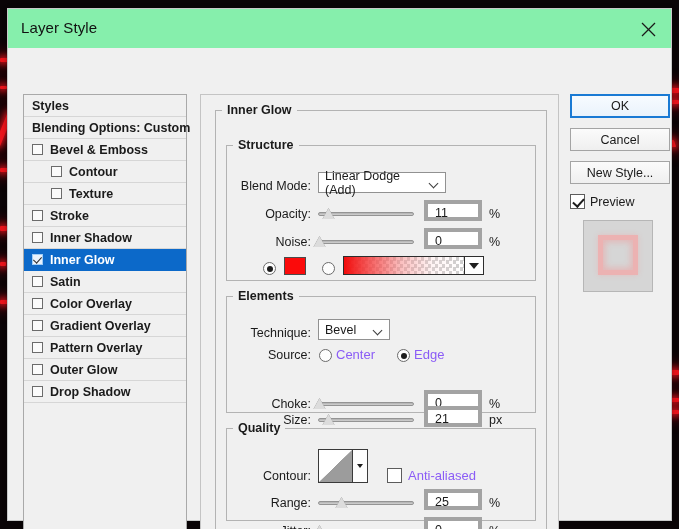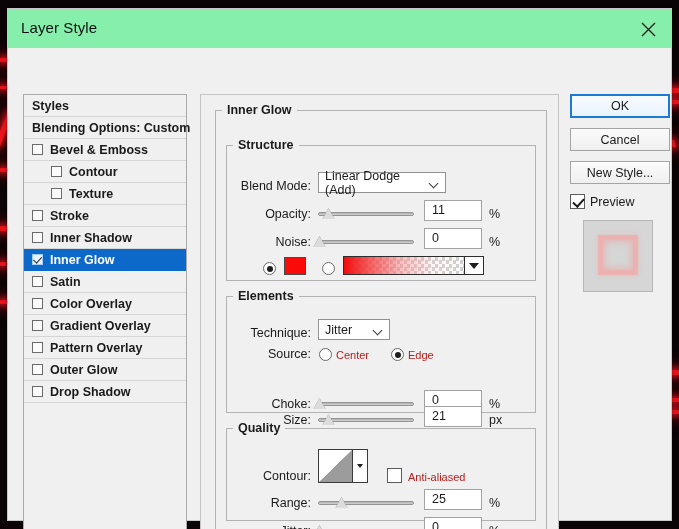--- a/index.html
+++ b/index.html
@@ -167,21 +167,21 @@
     display:block;
     width:0;height:0;
     border-left: 6.5px solid transparent;
     border-right: 6.5px solid transparent;
     border-bottom: 11px solid #dcdcdc;
     filter: drop-shadow(0 0 0.6px #6e6e6e);
   }
 
   .numbox {
     width: 58px; height: 21px;
-    border: 1px solid #a3a3a3;
+    border: 4px solid #a3a3a3;
     background: #ffffff;
     font-size: 12.5px; color: #1a1a1a;
     padding: 0 0 0 7px;
     line-height: 19px;
     cursor: text;
   }
   .unit { font-size: 12.5px; color: #1a1a1a; margin-left: 7px; }
 
   
   .radio {
@@ -192,21 +192,21 @@
     position: relative;
     flex: 0 0 auto;
     cursor: pointer;
   }
   .radio.on::after {
     content:"";
     position:absolute; left:2.5px; top:2.5px;
     width:6px;height:6px;border-radius:50%;
     background:#1d1d1d;
   }
-  .rlabel { font-size: 11px; color:#b91c1c; margin-left: 4px; }
+  .rlabel { font-size: 13px; color:#8b5cf6; margin-left: 4px; }
 
   
   .swatch {
     width: 22px; height: 18px;
     background: #fb0a0a;
     border: 1px solid #4a4a4a;
     cursor: pointer;
   }
   .grad-wrap {
     display:flex; align-items: stretch;
@@ -436,21 +436,21 @@
             </span>
           </div>
         </fieldset>
 
         <fieldset class="grp grp-elements">
           <legend>Elements</legend>
 
           <div class="row" style="left:0px; top:16px; width:300px;">
             <span class="lab" style="width:84px;">Technique:</span>
             <div class="sel-box" style="margin-left:7px; width:72px;">
-              <span>Jitter</span>
+              <span>Bevel</span>
               <span class="caret">
                   <span class="chev"></span>
                 </span>
             </div>
           </div>
 
           <div class="row" style="left:0px; top:44px; width:300px;">
             <span class="lab" style="width:84px;">Source:</span>
             <span class="radio" style="margin-left:8px;"></span>
             <span class="rlabel">Center</span>

